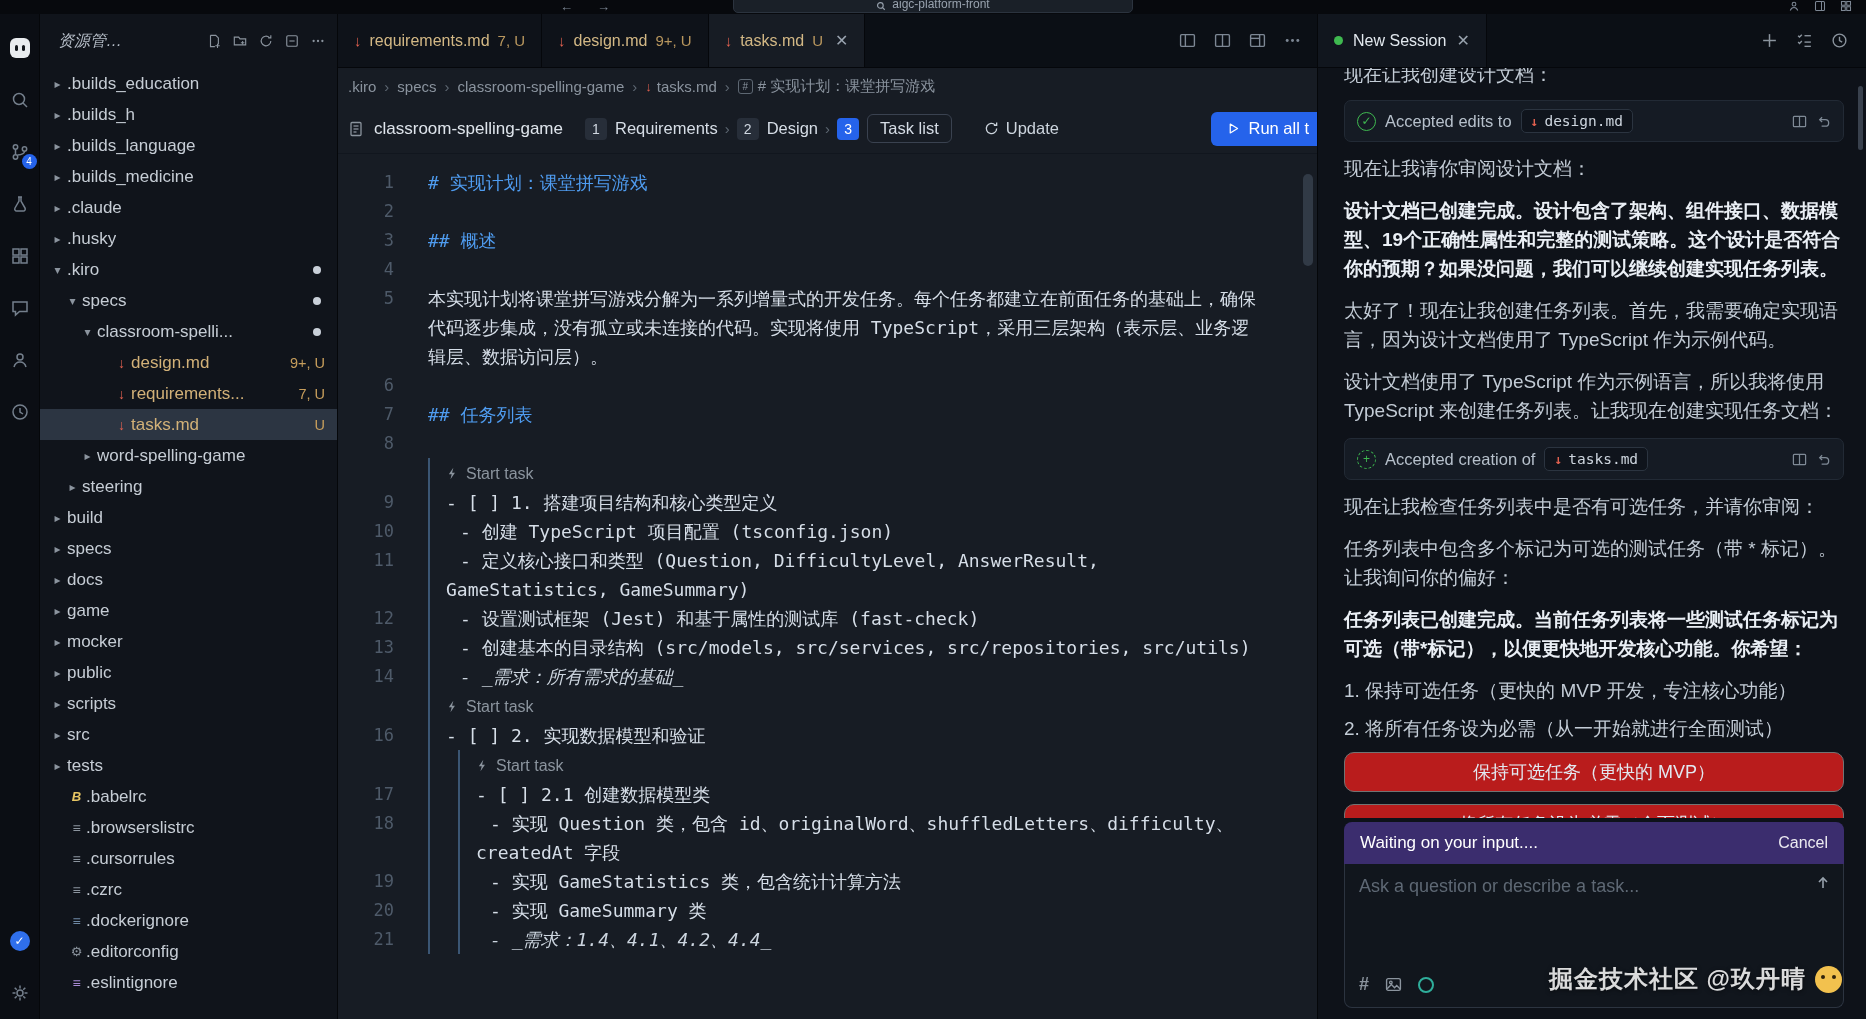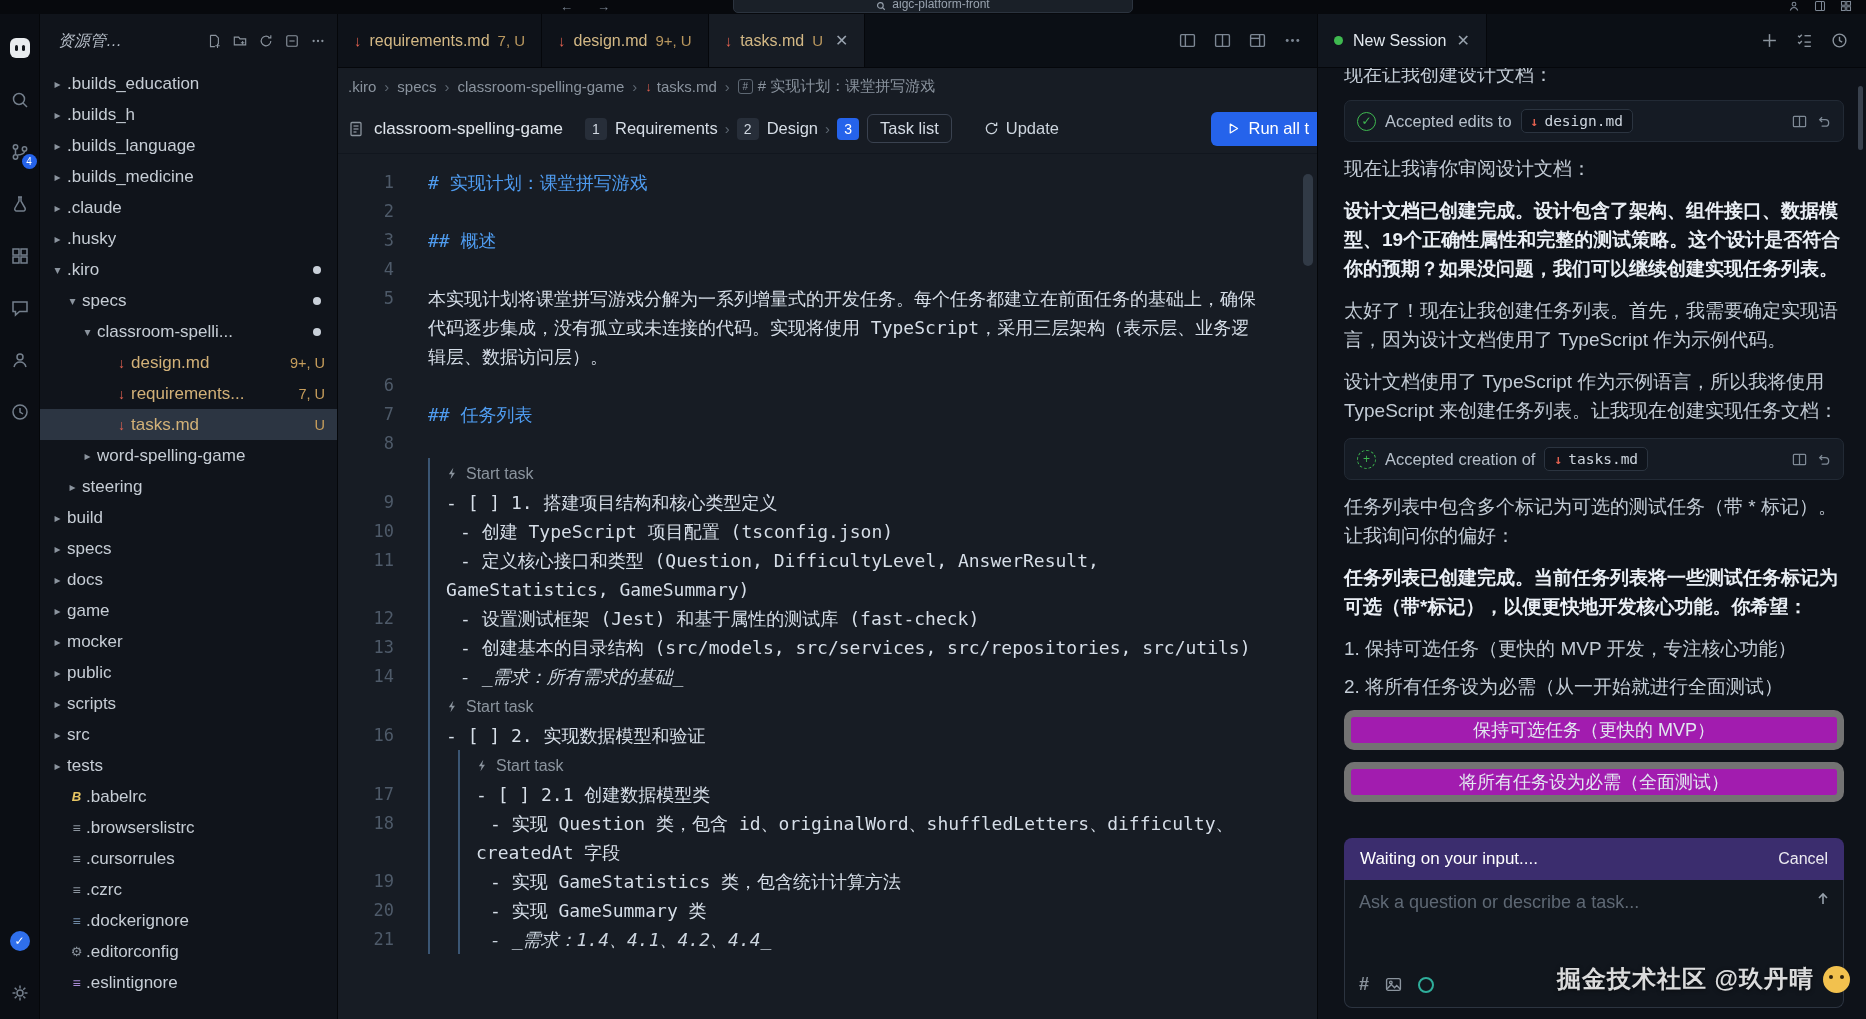--- a/index.html
+++ b/index.html
@@ -118,34 +118,34 @@
   .cmsg.pill{display:flex;align-items:center;gap:9px;background:#151b24;border:1px solid #222a35;border-radius:7px;
     padding:8px 12px;margin-bottom:12px;font-size:16.5px;color:#b6c0cb;line-height:normal;}
   .pic{width:19px;height:19px;border:1.5px solid #3fb950;border-radius:50%;color:#3fb950;font-size:12px;
     display:flex;align-items:center;justify-content:center;flex:none;}
   .pic.create{border-style:dashed;}
   .chip{display:inline-flex;align-items:center;gap:6px;background:#0f141c;border:1px solid #2b3440;border-radius:5px;
     padding:3px 9px;font-family:"DejaVu Sans Mono",monospace;font-size:14.5px;color:#cdd5de;}
   .chip-md{color:#e0604f;font-weight:700;font-size:13px;}
   .pill-spacer{flex:1;}
   .pill-act{color:#7f8a96;display:flex;}
-  .opt-btn{height:40px;background:#a21caf;border:7px solid #737373;border-radius:10px;display:flex;align-items:center;
+  .opt-btn{height:40px;background:#b91c1c;border:1px solid #737373;border-radius:10px;display:flex;align-items:center;
     justify-content:center;font-size:18px;color:#e2e8f0;margin-bottom:12px;}
   .chat-bottom{flex:none;padding:4px 22px 11px 26px;}
   .status-bar{height:42px;background:#3b2d6e;border-radius:8px 8px 0 0;display:flex;align-items:center;
     justify-content:space-between;padding:0 16px;color:#fff;font-size:17px;}
   .cancel-btn{color:#fff;font-size:16px;opacity:.9;}
-  .chat-input{height:128px;background:#11161d;border:1px solid #2c3440;border-top:none;border-radius:0 0 8px 8px;position:relative;text-decoration:underline;}
+  .chat-input{height:144px;background:#11161d;border:1px solid #2c3440;border-top:none;border-radius:0 0 8px 8px;position:relative;text-decoration:underline;}
   .input-ph{position:absolute;left:14px;top:12px;color:#5e6874;font-size:18px;}
   .send-ic{position:absolute;right:12px;top:11px;color:#98a2ad;display:flex;}
   .input-icons{position:absolute;left:14px;bottom:12px;display:flex;align-items:center;gap:16px;color:#8b949e;}
   .hash-ic{font-size:18px;color:#8b949e;font-weight:700;}
   .ring-ic{width:16px;height:16px;border:2.5px solid #2fae9b;border-radius:50%;}
   .chat-scroll{position:absolute;right:3px;top:72px;width:5px;height:64px;border-radius:3px;background:#39414d;}
-  .watermark{position:absolute;right:16px;bottom:24px;display:flex;align-items:center;gap:9px;font-size:24px;
+  .watermark{position:absolute;right:24px;bottom:24px;display:flex;align-items:center;gap:9px;font-size:24px;
     font-weight:600;color:rgba(255,255,255,.85);letter-spacing:1px;text-shadow:0 1px 4px rgba(0,0,0,.6);
     z-index:5;pointer-events:none;}
   .wm-avatar{width:27px;height:27px;border-radius:50%;background:#f2c14e;position:relative;flex:none;}
   .wm-avatar::after{content:"";position:absolute;left:6px;top:9px;width:4px;height:4px;border-radius:50%;
     background:#31230c;box-shadow:11px 0 0 #31230c;}
   svg{display:block;}
 </style>
 </head>
 <body>
 
@@ -847,20 +847,23 @@
                 </svg>
     </span>
     <span class="pill-act">
       <svg width="15" height="15" viewBox="0 0 16 16" fill="none" stroke="currentColor" stroke-width="1.4">
                   <path d="M4 6h6a3.5 3.5 0 0 1 0 7H6"></path>
                   <polyline points="6.5,3.5 4,6 6.5,8.5"></polyline>
                 </svg>
     </span>
   </div>
             <div class="cmsg para">
+    <span class="ctext">现在让我检查任务列表中是否有可选任务，并请你审阅：</span>
+  </div>
+            <div class="cmsg para">
     <span class="ctext">任务列表中包含多个标记为可选的测试任务（带 * 标记）。让我询问你的偏好：</span>
   </div>
             <div class="cmsg para bold">
     <span class="ctext">任务列表已创建完成。当前任务列表将一些测试任务标记为可选（带*标记），以便更快地开发核心功能。你希望：</span>
   </div>
             <div class="cmsg para tight">
     <span class="ctext">1. 保持可选任务（更快的 MVP 开发，专注核心功能）</span>
   </div>
             <div class="cmsg para tight">
     <span class="ctext">2. 将所有任务设为必需（从一开始就进行全面测试）</span>

